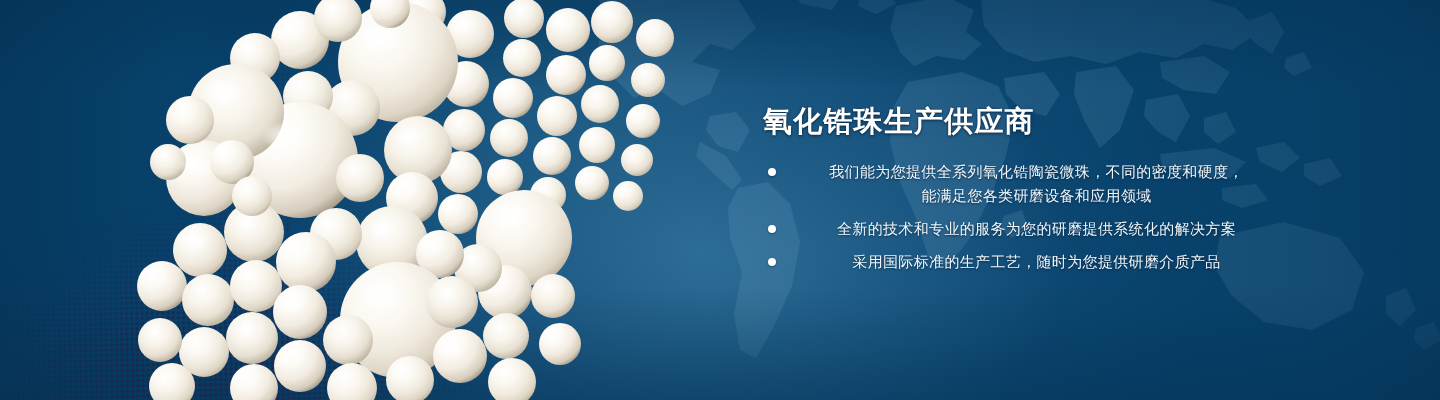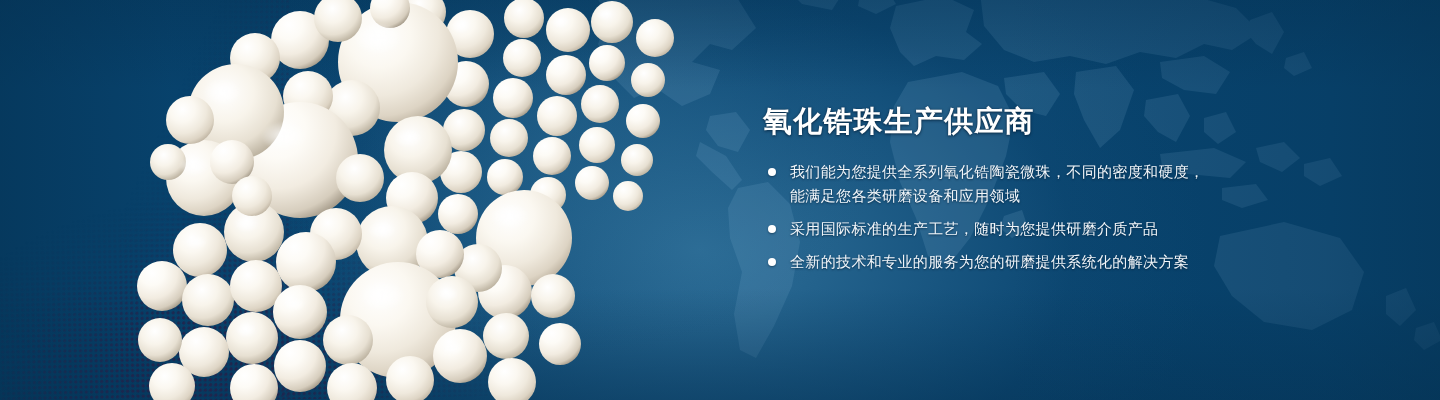--- a/index.html
+++ b/index.html
@@ -107,20 +107,21 @@
   }
   .bullet {
     position:relative;
     padding-left:27px;
     margin-bottom:9px;
     font-size:15px;
     line-height:24px;
     color:#f2f6fa;
     letter-spacing:0.35px;
     text-shadow:0 1px 2px rgba(3,30,52,0.70);
+    text-align:center;
   }
   .bullet:last-child { margin-bottom:0; }
   .bullet .dot {
     position:absolute;
     left:5px; top:8px;
     width:8px; height:8px;
     border-radius:50%;
     background:#ffffff;
     box-shadow:0 1px 2px rgba(3,30,52,0.5);
   }
@@ -338,22 +339,22 @@
     <div class="headline">氧化锆珠生产供应商</div>
 
     <ul class="bullets">
       <li class="bullet">
         <span class="dot"></span>
         <span>我们能为您提供全系列氧化锆陶瓷微珠，不同的密度和硬度，</span>
         <span class="line2">能满足您各类研磨设备和应用领域</span>
       </li>
       <li class="bullet">
         <span class="dot"></span>
-        <span>采用国际标准的生产工艺，随时为您提供研磨介质产品</span>
+        <span>全新的技术和专业的服务为您的研磨提供系统化的解决方案</span>
       </li>
       <li class="bullet">
         <span class="dot"></span>
-        <span>全新的技术和专业的服务为您的研磨提供系统化的解决方案</span>
+        <span>采用国际标准的生产工艺，随时为您提供研磨介质产品</span>
       </li>
     </ul>
   </div>
 
 </div>
 
 </body></html>

